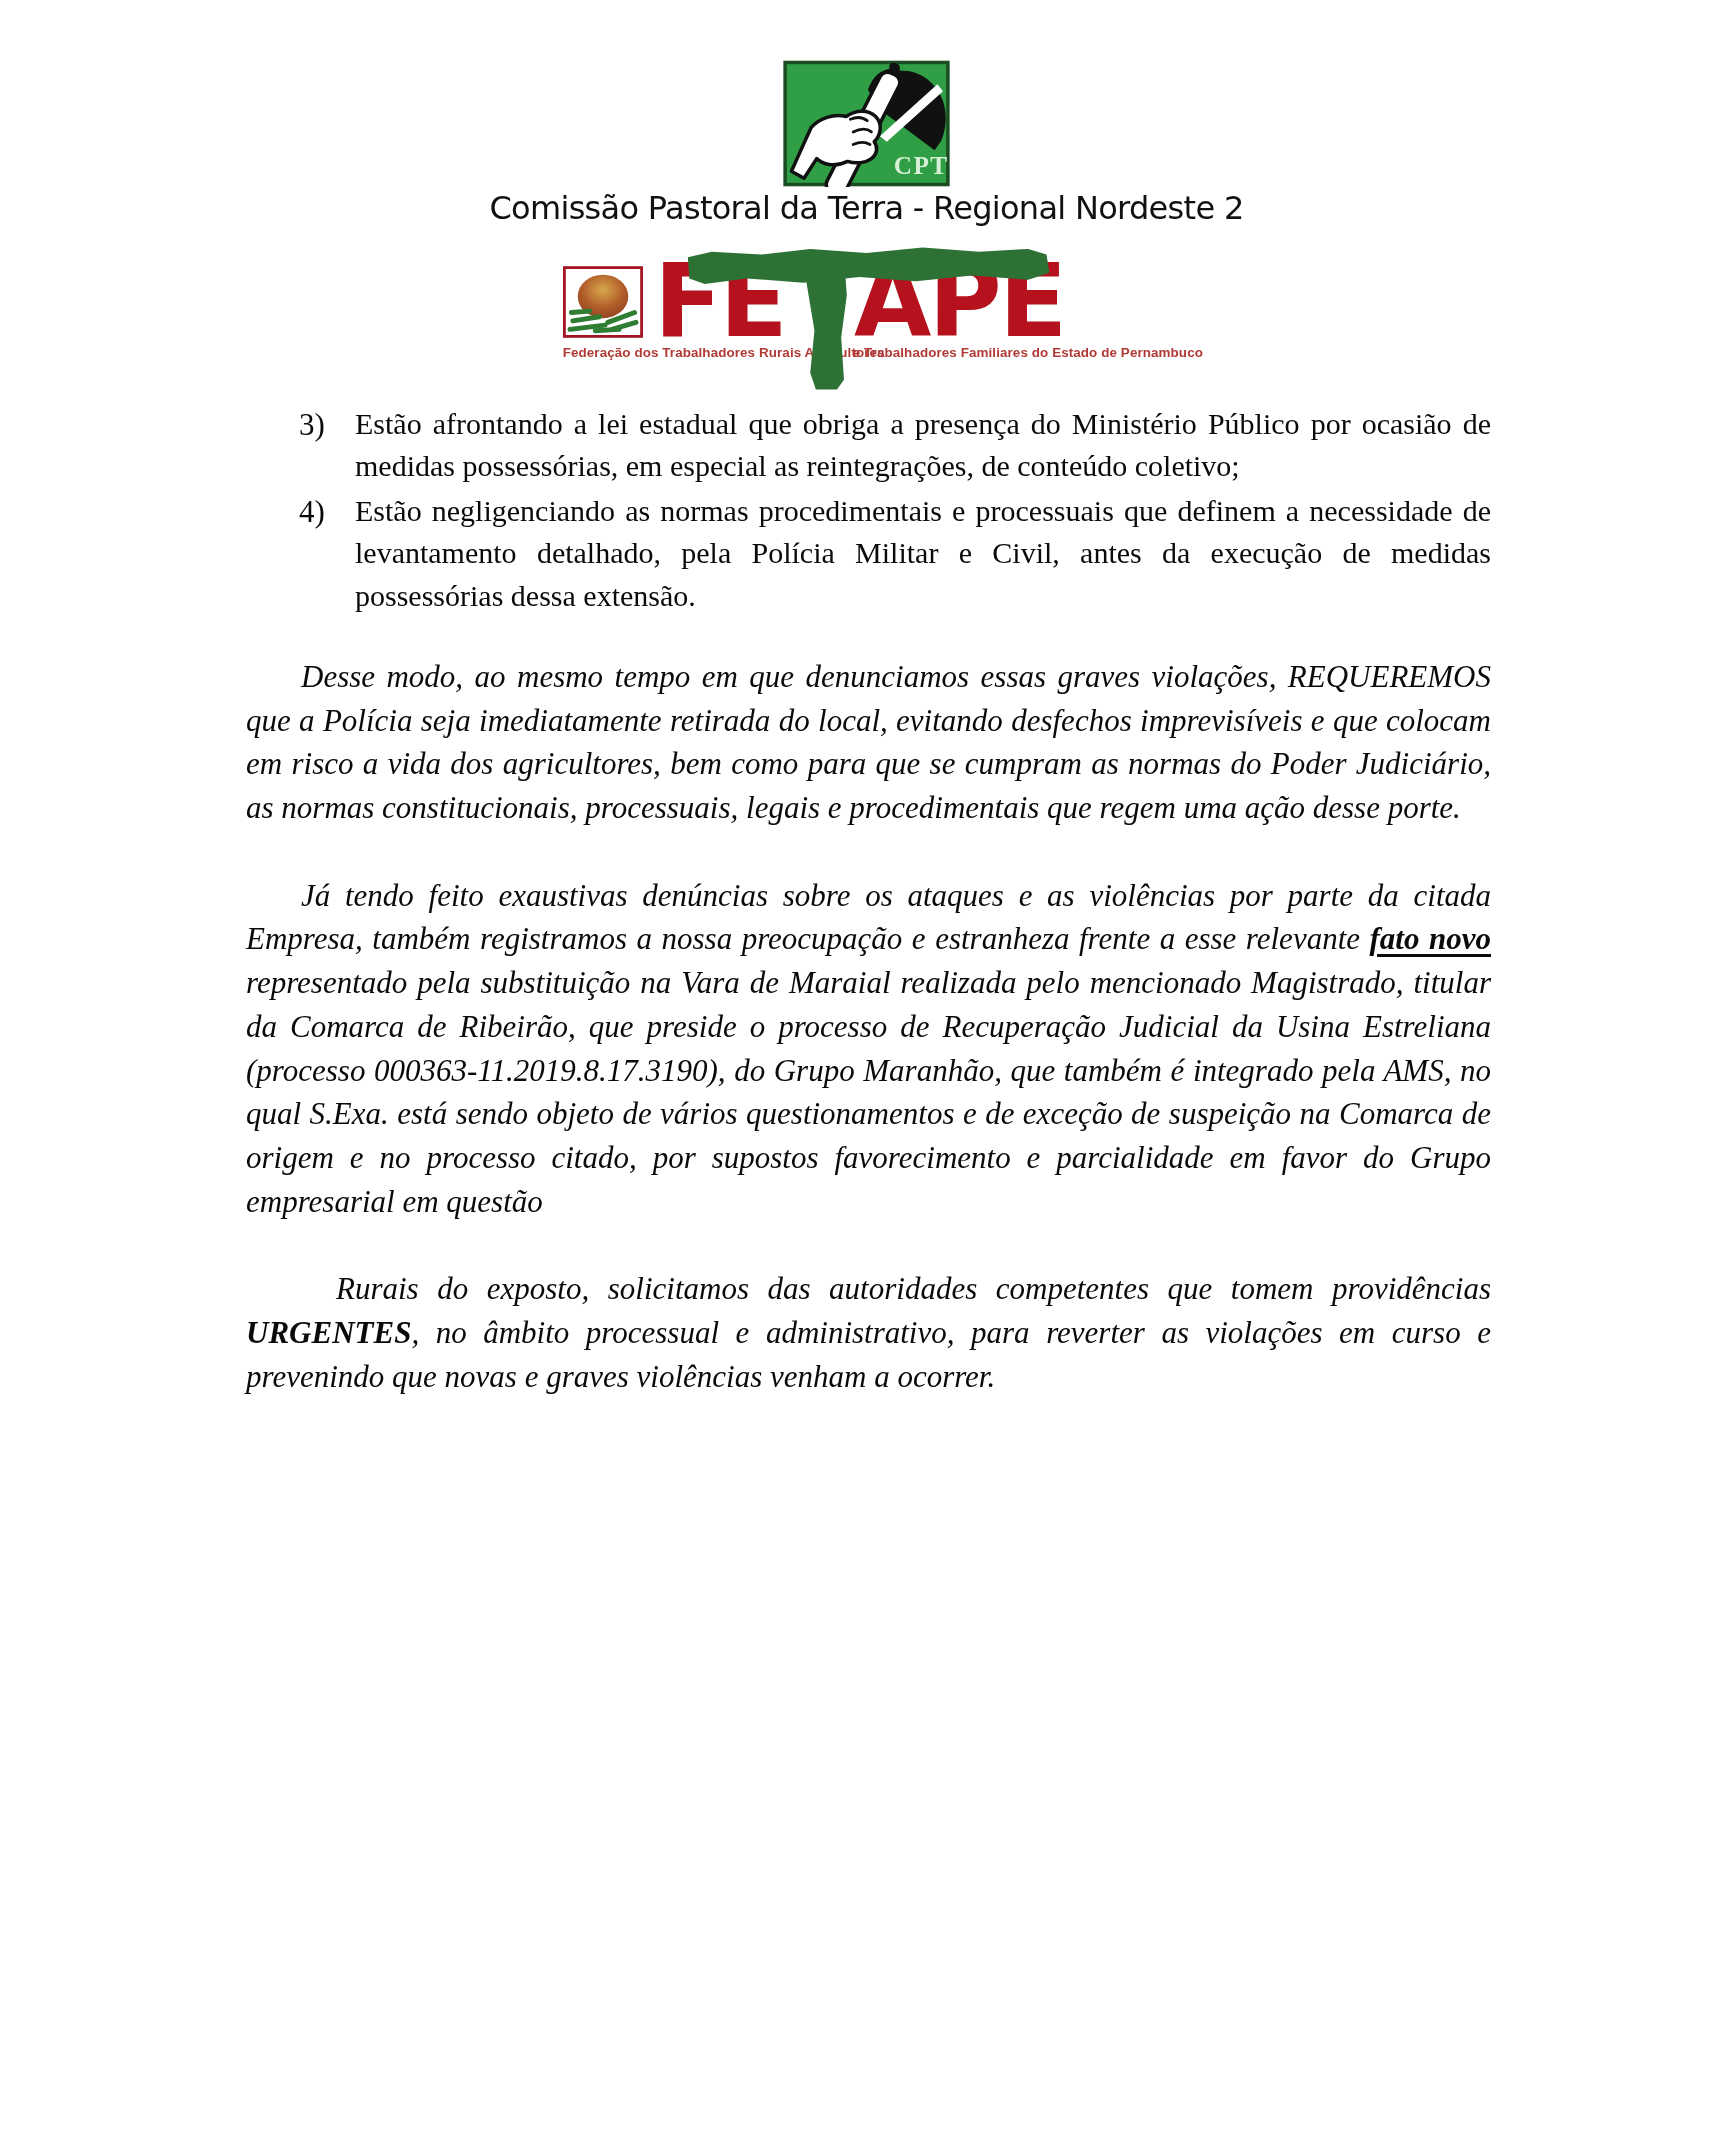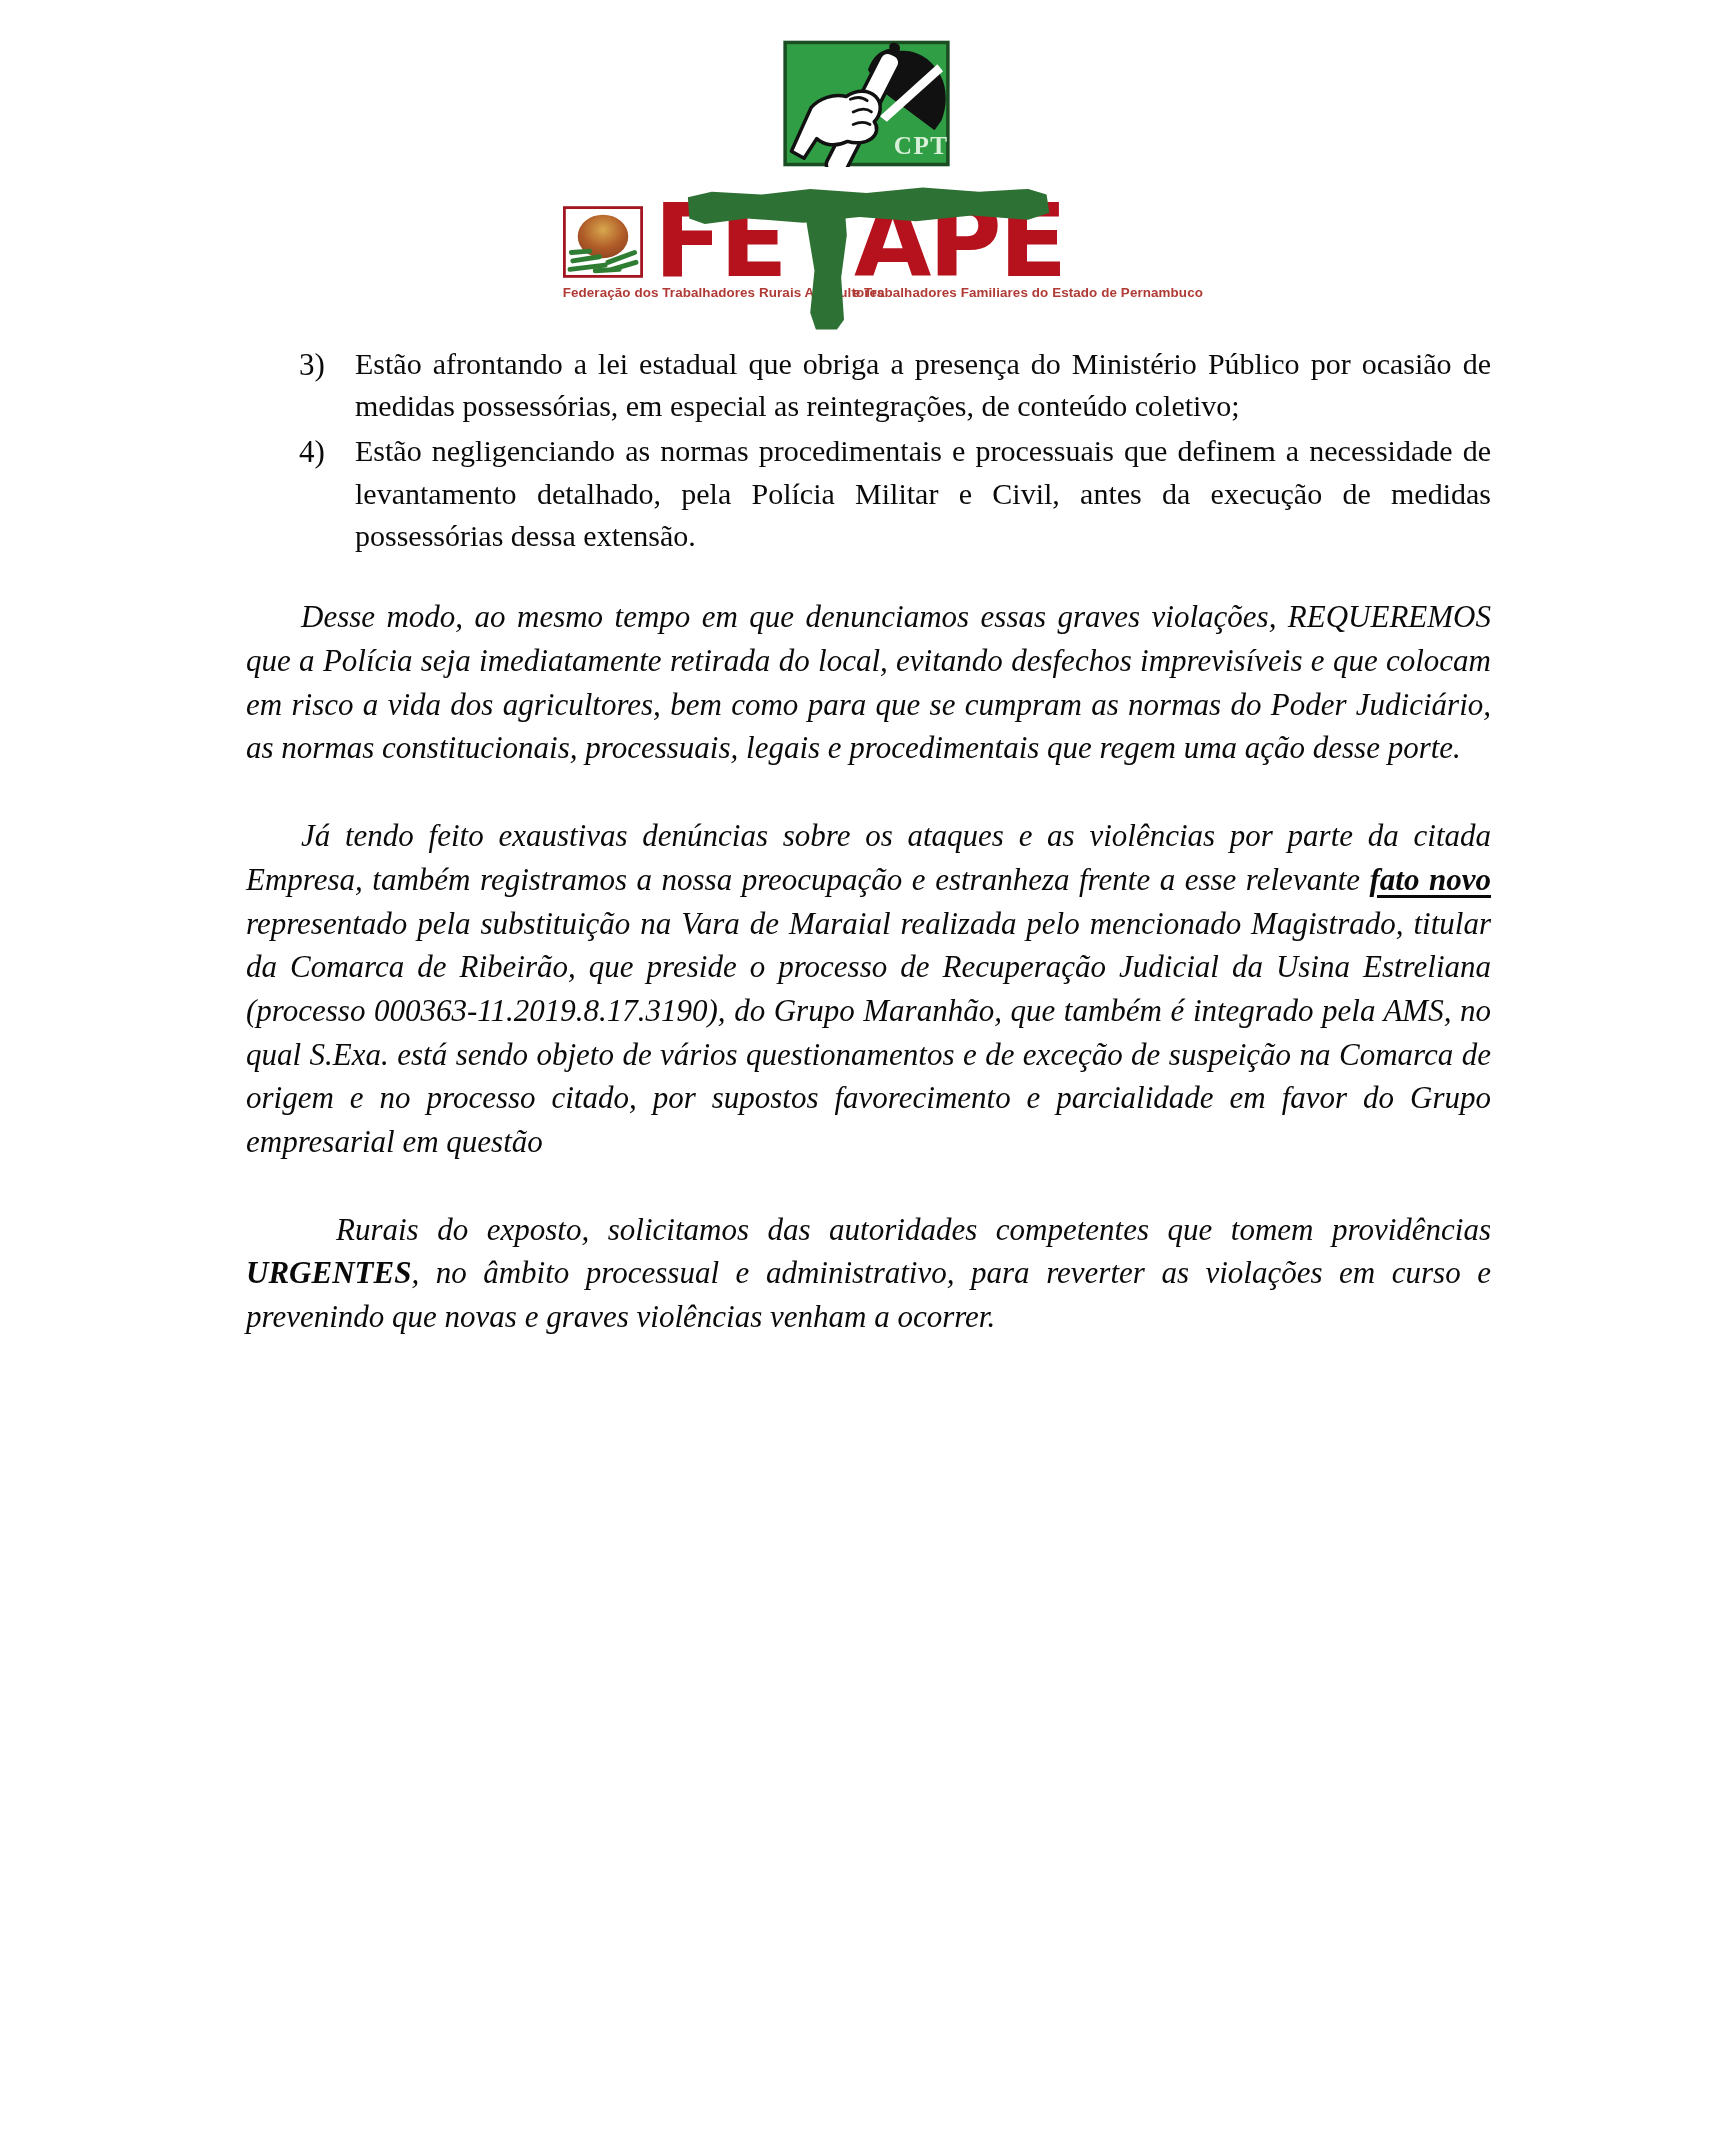--- a/index.html
+++ b/index.html
@@ -4,21 +4,21 @@
 <style>
   html,body{margin:0;padding:0;background:#ffffff;}
   .page{
     position:relative;
     width:1733px;height:2129px;
     background:#ffffff;
     overflow:hidden;
     font-family:"Liberation Serif", serif;
     color:#0a0a0a;
     box-sizing:border-box;
-    padding-top:40px;
+    padding-top:60px;
   }
   
   .cpt-logo{display:block;width:167px;height:127px;margin:0 auto 2.8px auto;}
   .org-title{
     text-align:center;
     font-family:"DejaVu Sans", sans-serif;
     font-size:32px;
     letter-spacing:-0.7px;
     line-height:1.15;
     color:#111;
@@ -78,20 +78,21 @@
 
     <g transform="rotate(27 110 110)">
       <rect x="96" y="8" width="30" height="190" rx="12" fill="#ffffff" stroke="#111" stroke-width="5"></rect>
     </g>
 
     <path d="M40,96 C52,82 72,76 90,80 C104,70 122,70 132,80 C142,90 140,106 130,116 C136,124 134,134 126,140 C118,146 104,148 92,144 C76,152 58,150 48,140 L30,168 L12,158 L30,118 Z" fill="#ffffff" stroke="#111" stroke-width="5" stroke-linejoin="round"></path>
     <path d="M96,84 q14,-6 24,2 M100,102 q16,-8 26,0 M100,120 q14,-6 24,0" fill="none" stroke="#111" stroke-width="4" stroke-linecap="round"></path>
     <text x="158" y="162" font-family="Liberation Serif, serif" font-weight="bold" font-size="36" fill="#d8efd8" letter-spacing="2">CPT</text>
   </svg>
 
+  <div class="org-title">Comissão Pastoral da Terra - Regional Nordeste 2</div>
 
   <div class="fetape">
 
     <svg class="fetape-mark" viewBox="0 0 114 102" xmlns="http://www.w3.org/2000/svg">
       <defs>
         <radialGradient id="sun" cx="50%" cy="35%" r="75%">
           <stop offset="0%" stop-color="#d9a84e"></stop>
           <stop offset="55%" stop-color="#b05c28"></stop>
           <stop offset="100%" stop-color="#8a3f1f"></stop>
         </radialGradient>

